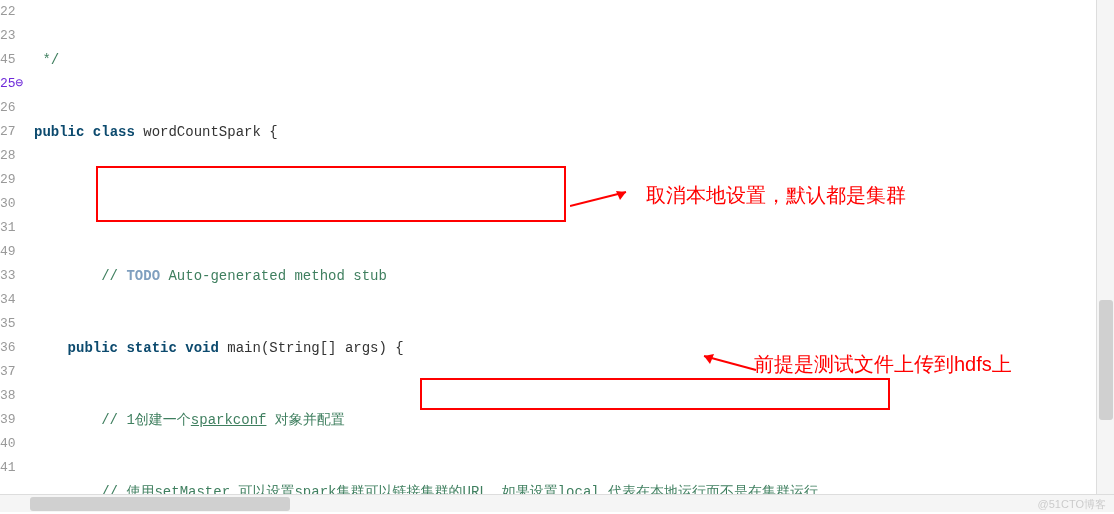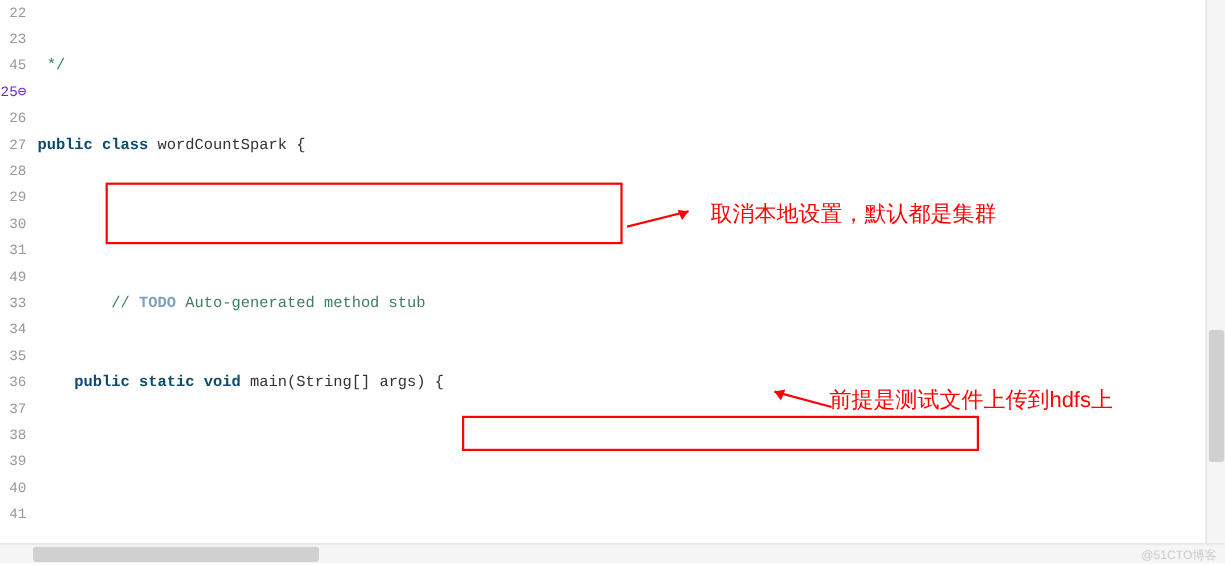--- a/index.html
+++ b/index.html
@@ -1,19 +1,19 @@
 <!DOCTYPE html>
 <html><head>
 <meta charset="utf-8">
 <style>
   *{box-sizing:border-box}
   body{margin:0;font-family:Consolas,"Courier New",monospace;font-size:14px;
        background:#fff;color:#333;width:1114px;height:514px;overflow:hidden;position:relative}
   .editor{display:flex;height:494px}
-  .gutter{width:30px;background:#fff;text-align:right;color:#999;
+  .gutter{width:30px;background:#fff;color:#999;
           padding-right:6px;flex:none;line-height:24px;font-size:13px}
   .gutter .ln{height:24px}
   .gutter .ln.mark{color:#6d28d9;position:relative}
   .code{flex:1;position:relative;line-height:24px;white-space:pre}
   .row{height:24px;position:relative;padding-left:4px}
   .k{color:#0c4a6e;font-weight:bold}
   .c{color:#3f7f5f}
   .cu{color:#3f7f5f;text-decoration:underline}
   .t{color:#333}
   .ann-box{position:absolute;border:2px solid #ff0000;pointer-events:none}
@@ -52,20 +52,22 @@
     <div class="ln">40</div>
     <div class="ln">41</div>
   </div>
 
   <div class="code">
     <div class="row"><span class="c"> */</span></div>
     <div class="row"><span class="k">public</span> <span class="k">class</span><span class="t"> wordCountSpark {</span></div>
     <div class="row"><span class="t"> </span></div>
     <div class="row">        <span class="c">// </span><span class="c" style="font-weight:bold;color:#7f9fbf">TODO</span><span class="c"> Auto-generated method stub</span></div>
     <div class="row">    <span class="k">public</span> <span class="k">static</span> <span class="k">void</span><span class="t"> main(String[] args) {</span></div>
+    <div class="row">        <span class="c">// 1创建一个</span><span class="cu">sparkconf</span><span class="c"> 对象并配置</span></div>
+    <div class="row">        <span class="c">// 使用</span><span class="cu">setMaster</span><span class="c"> 可以设置</span><span class="cu">spark</span><span class="c">集群可以链接集群的URL，如果设置</span><span class="cu">local</span><span class="c"> 代表在本地运行而不是在集群运行</span></div>
     
     
     
     
     
     
     
     
     
     

